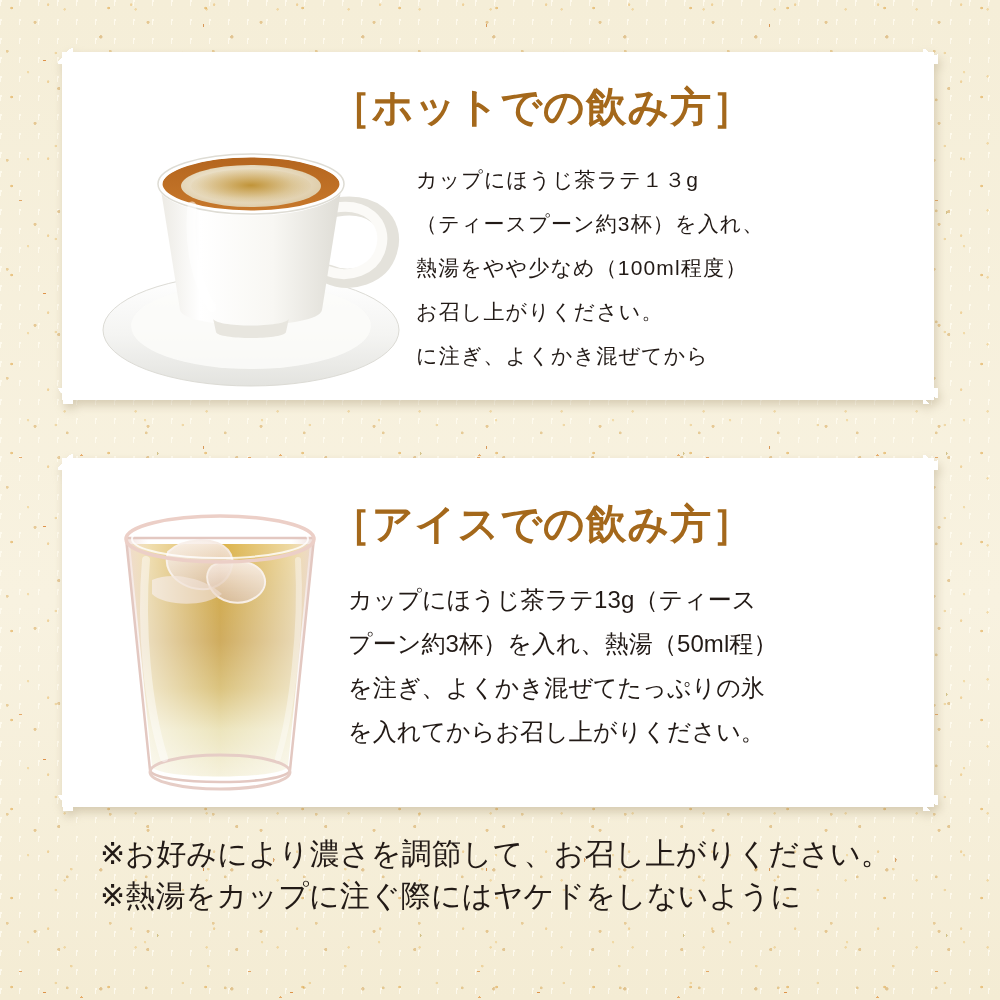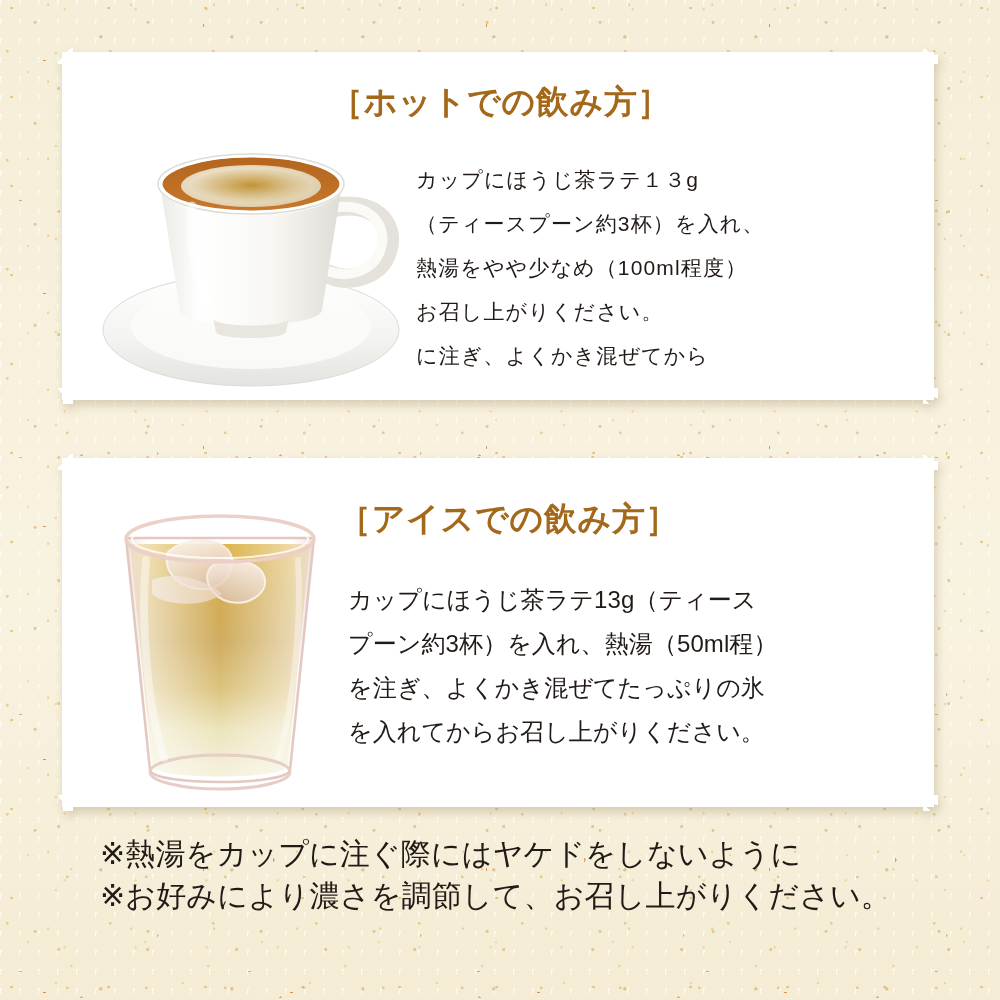--- a/index.html
+++ b/index.html
@@ -98,28 +98,28 @@
   }
 
   #card-hot  { left: 62px; top: 52px;  width: 872px; height: 348px; }
   #card-iced { left: 62px; top: 458px; width: 872px; height: 349px; }
 
   .card-inner { position: absolute; inset: 0; }
 
   
   .section-title {
     position: absolute;
-    font-size: 33px;
+    font-size: 41px;
     font-weight: bold;
     letter-spacing: .02em;
     color: #a4681b;
     white-space: nowrap;
   }
   #title-hot  { left: 330px; top: 80px; }
-  #title-iced { left: 338px; top: 497px; font-family: Liberation Serif, serif; }
+  #title-iced { left: 330px; top: 497px; font-family: Liberation Serif, serif; }
 
   
   .body-copy {
     position: absolute;
     color: #221a16;
     font-weight: normal;
     white-space: nowrap;
   }
   .body-copy .ln { display: block; }
 
@@ -285,15 +285,15 @@
 <div class="section-title" id="title-iced">［アイスでの飲み方］</div>
 
 <div class="body-copy" id="copy-iced">
   <span class="ln">カップにほうじ茶ラテ13g（ティース</span>
   <span class="ln">プーン約3杯）を入れ、熱湯（50ml程）</span>
   <span class="ln">を注ぎ、よくかき混ぜてたっぷりの氷</span>
   <span class="ln">を入れてからお召し上がりください。</span>
 </div>
 
 <div id="footer-notes">
+  <span class="note">※お好みにより濃さを調節して、お召し上がりください。</span>
   <span class="note">※熱湯をカップに注ぐ際にはヤケドをしないように</span>
-  <span class="note">※お好みにより濃さを調節して、お召し上がりください。</span>
 </div>
 
 </body></html>

